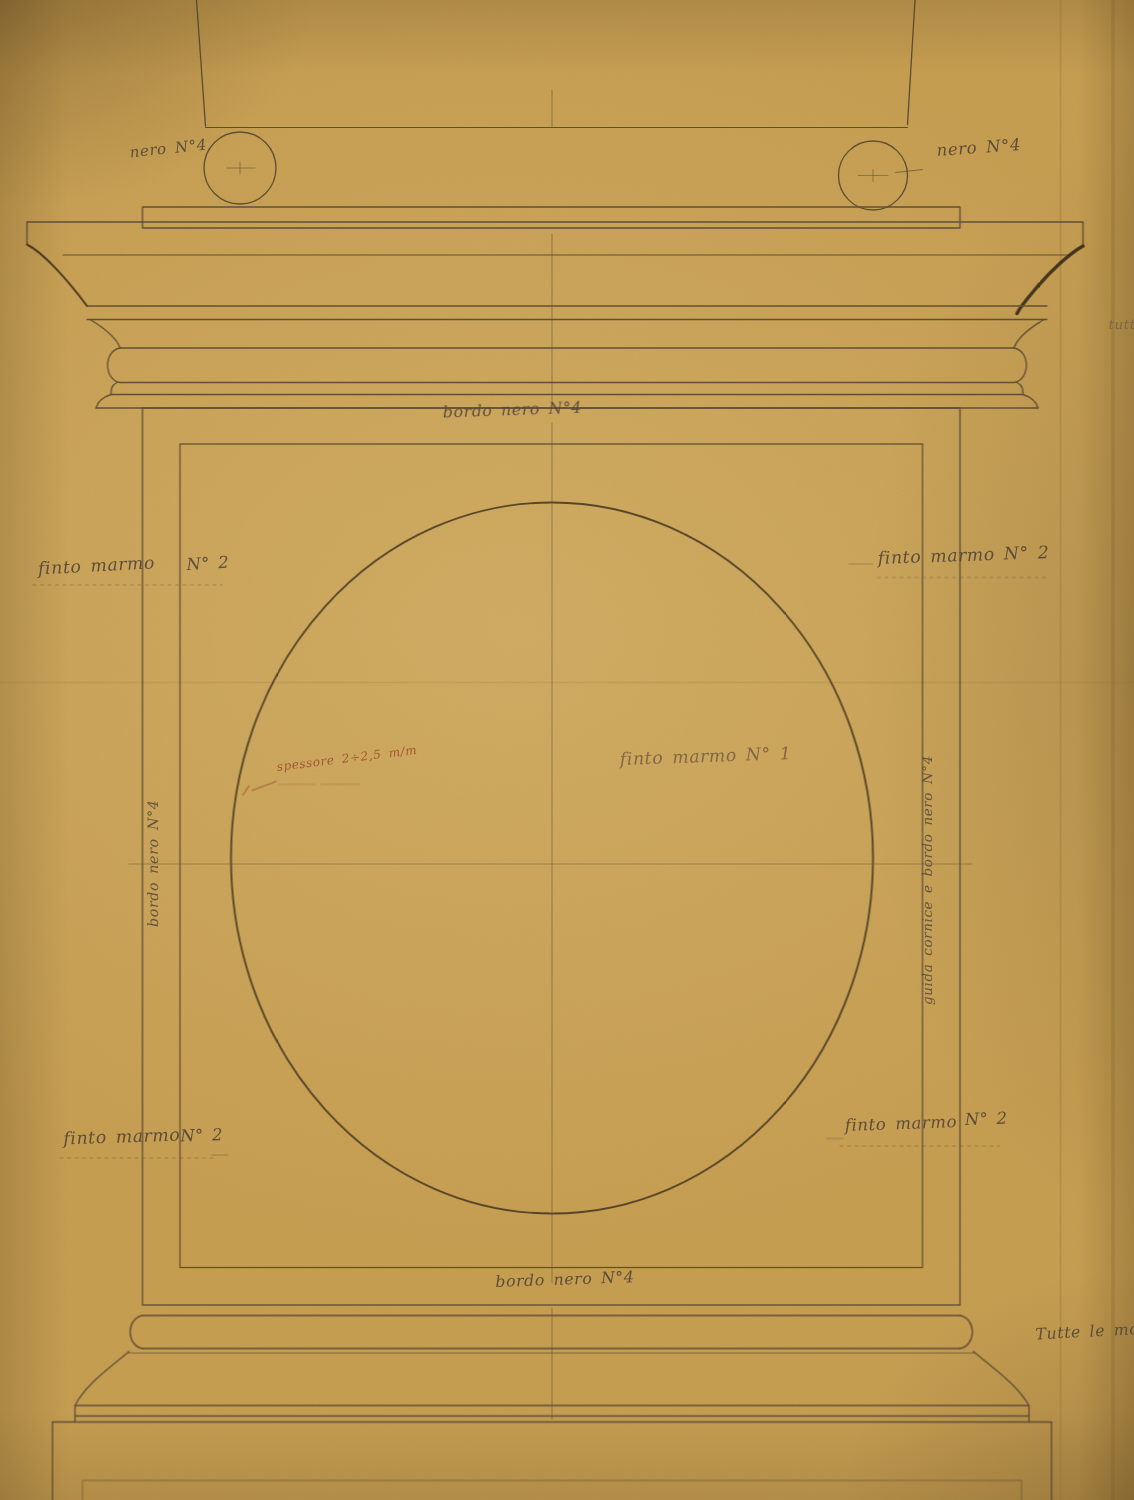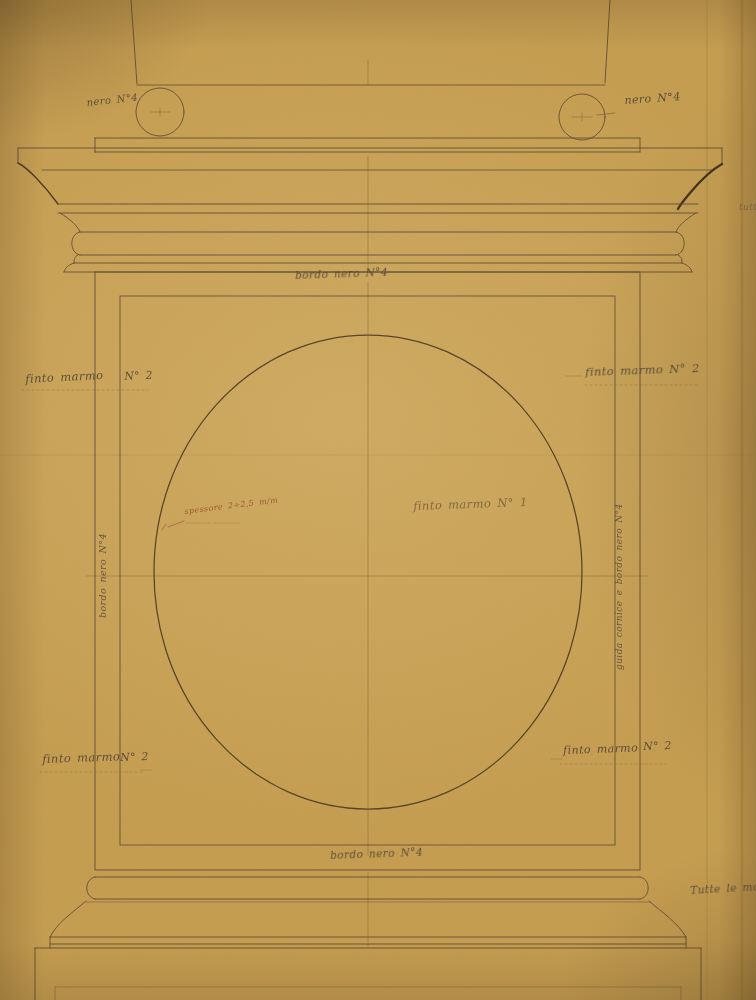--- a/index.html
+++ b/index.html
@@ -174,16 +174,16 @@
   <div class="lbl vert" style="left:614px;top:670px;font-size:9px;color:#5d4f3e;">guida cornice e bordo nero N°4</div>
 
   <div class="lbl" style="left:42px;top:752px;font-size:11.5px;transform:rotate(-2deg);">finto marmo</div>
   <div class="lbl num" style="left:120px;top:751px;font-size:11px;transform:rotate(-2deg);">N° 2</div>
 
   <div class="lbl" style="left:563px;top:744px;font-size:11px;transform:rotate(-2deg);">finto marmo</div>
   <div class="lbl num" style="left:643px;top:740px;font-size:11px;transform:rotate(-2deg);">N° 2</div>
 
   <div class="lbl" style="left:330px;top:849px;font-size:10.5px;transform:rotate(-2deg);">bordo nero N°4</div>
 
-  <div class="lbl" style="left:739px;top:202px;font-size:9px;color:#6b5a45;opacity:.7;">tutt</div>
+  <div class="lbl" style="left:739px;top:212px;font-size:9px;color:#6b5a45;opacity:.7;">tutt</div>
 
   <div class="lbl" style="left:690px;top:884px;font-size:10.5px;transform:rotate(-3deg);">Tutte le modane</div>
 </div>
 
 </body></html>

